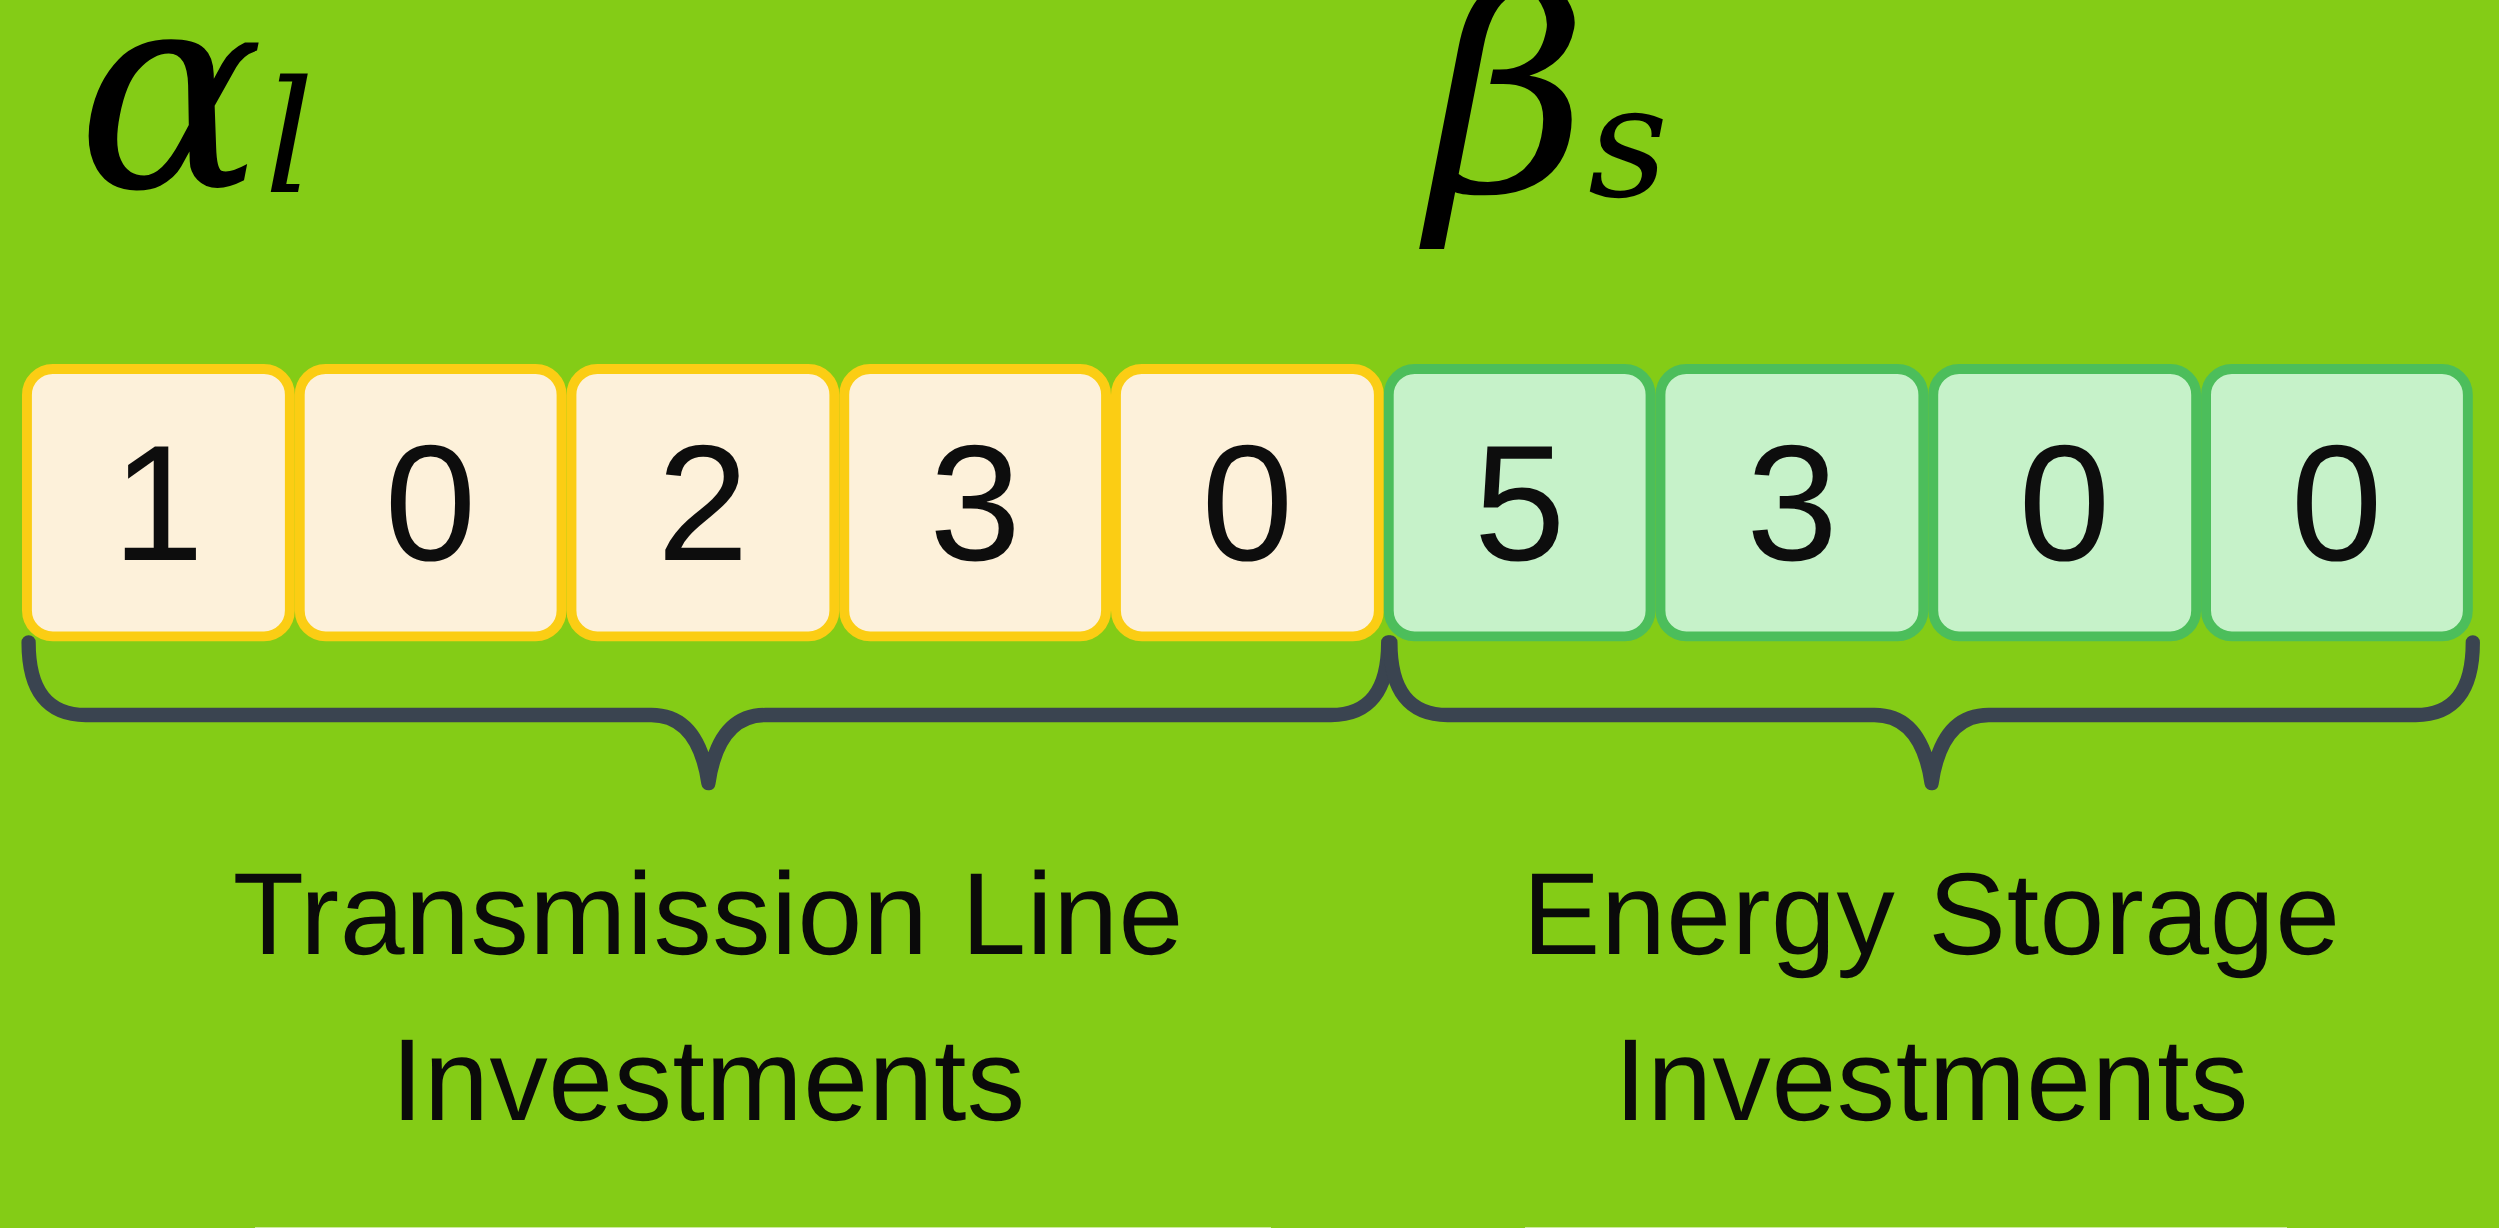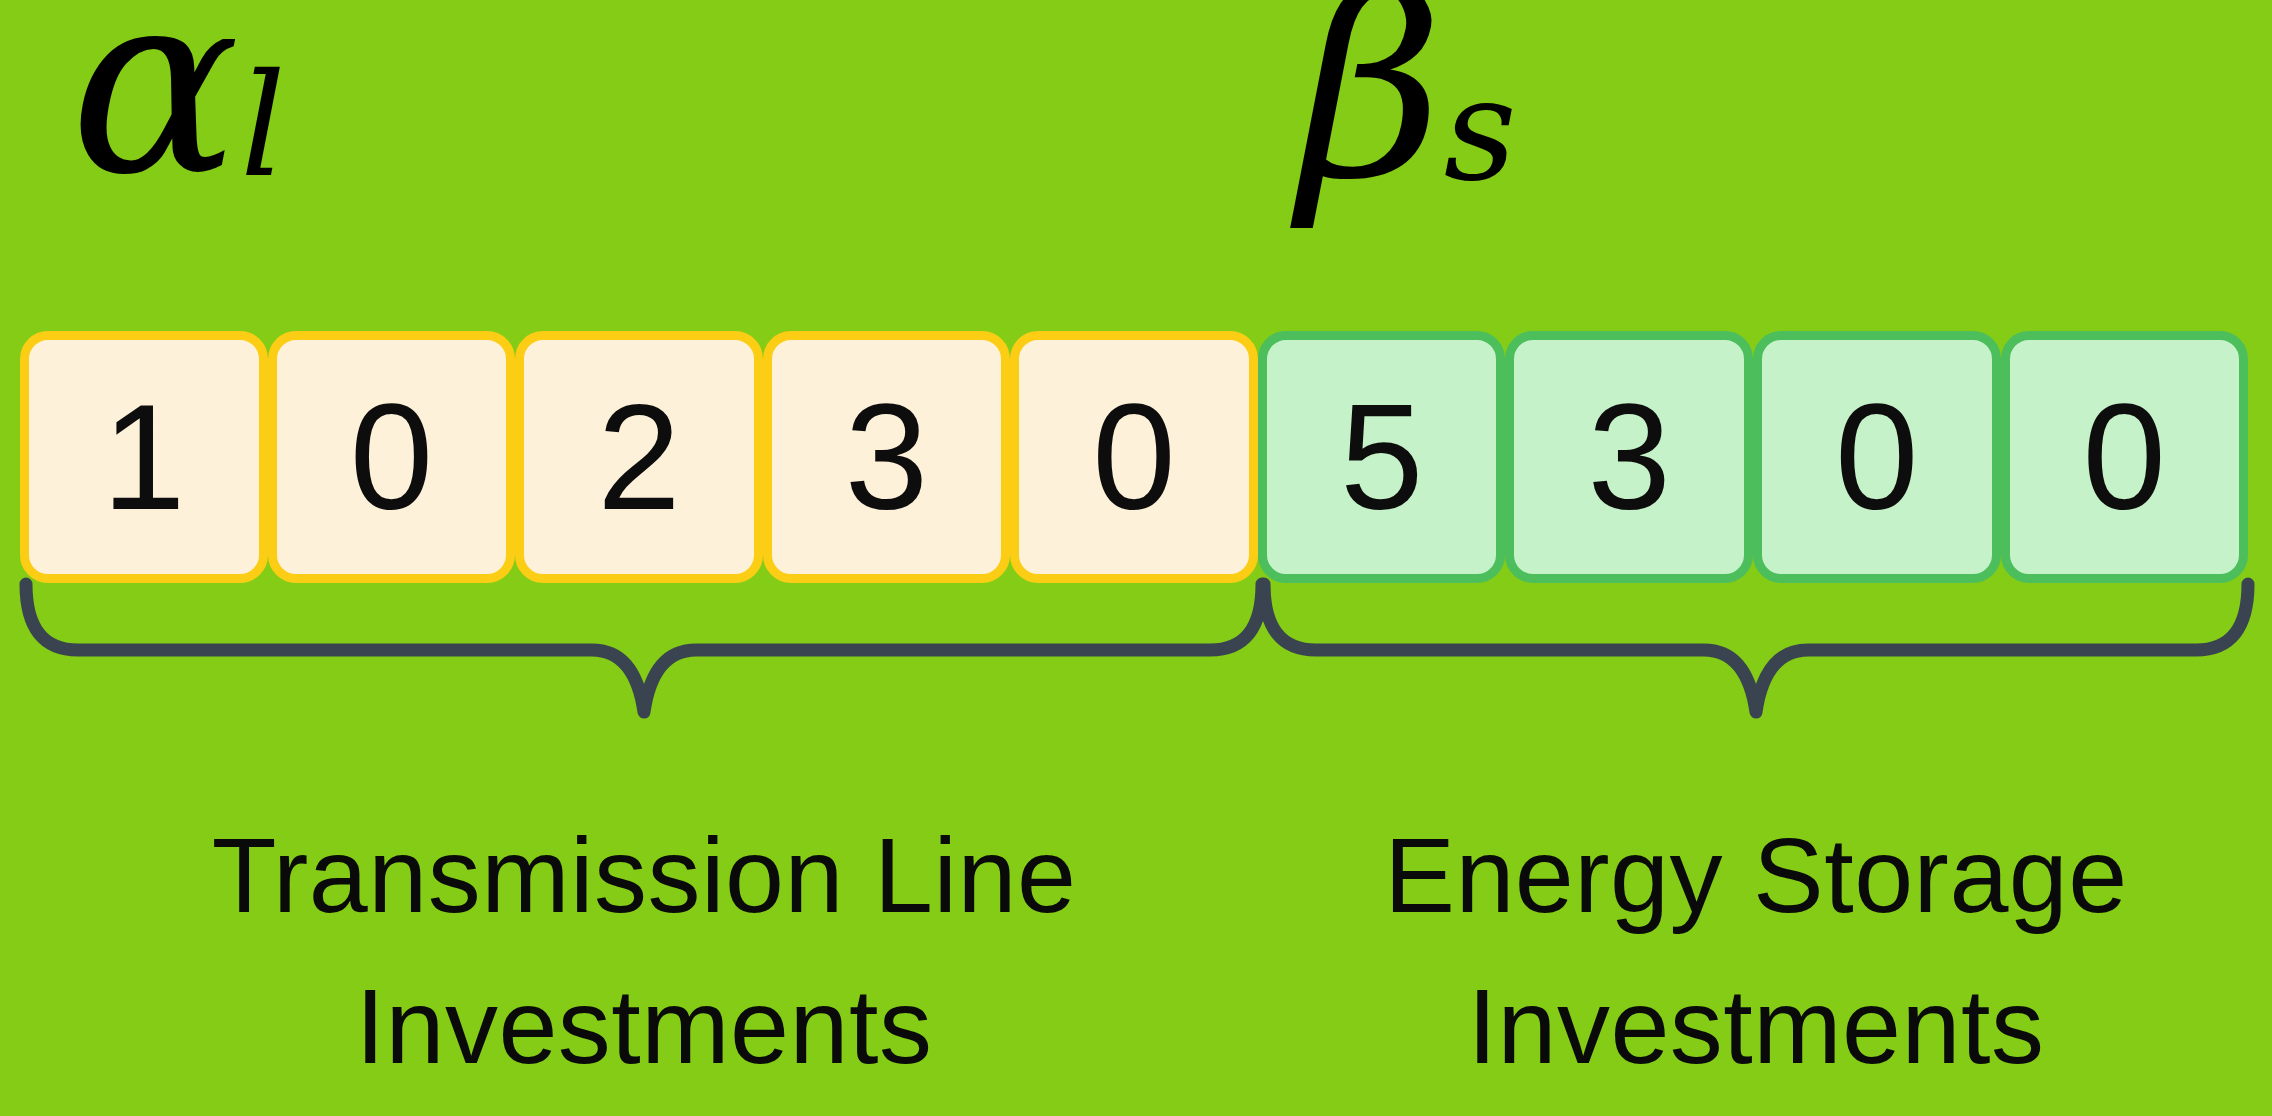--- a/index.html
+++ b/index.html
@@ -69,21 +69,21 @@
   .brace-path {
     fill: none;
     stroke-width: 13;
     stroke-linecap: round;
     stroke-linejoin: round;
   }
 
   
   .caption {
     position: absolute;
-    top: 800px;
+    top: 756px;
     width: 1200px;
     text-align: center;
     font-size: 106px;
     line-height: 1.42;
     letter-spacing: 0.5px;
     color: #0a0a0a;
   }
   #caption-left  { left: 44px; }
   #caption-right { left: 1156px; }
 </style>

